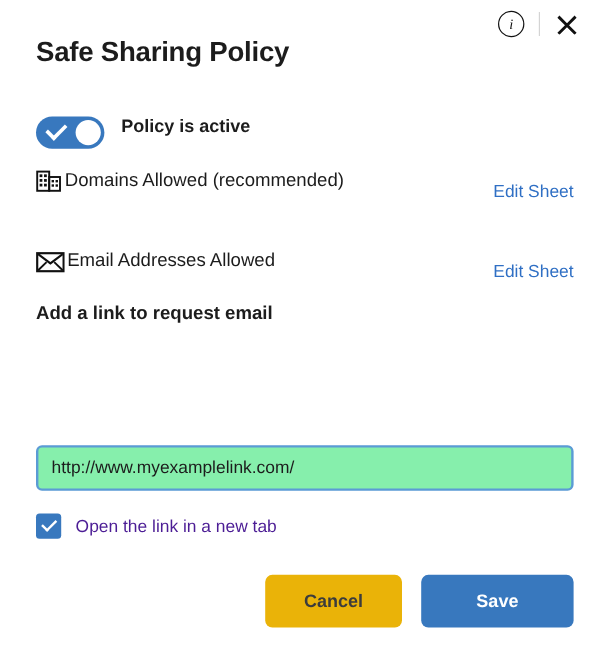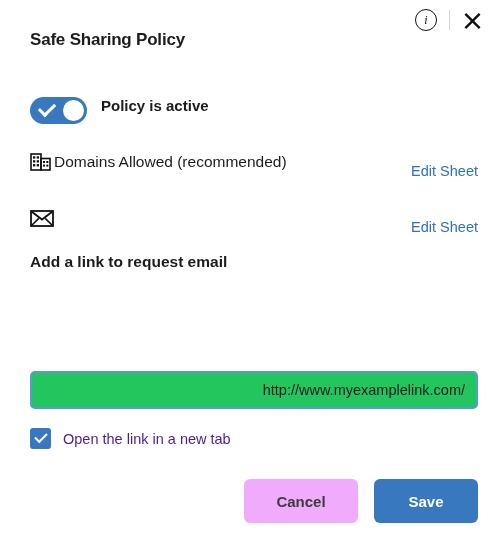--- a/index.html
+++ b/index.html
@@ -70,21 +70,21 @@
     align-items: center;
     justify-content: center;
     cursor: pointer;
   }
 
   
   .title {
     position: absolute;
     left: 30px;
     top: 30px;
-    font-size: 17px;
+    font-size: 23px;
     font-weight: bold;
     letter-spacing: -0.2px;
     color: #1c1c1c;
     margin: 0;
   }
 
   
   .toggle-row {
     position: absolute;
     left: 30px;
@@ -130,21 +130,21 @@
 
   
   .list-row {
     position: absolute;
     left: 30px;
     width: 448px;
     display: flex;
     align-items: center;
     justify-content: space-between;
   }
-  .row-domains { top: 144px; }
+  .row-domains { top: 133px; }
   .row-emails  { top: 200px; }
 
   .row-left {
     display: flex;
     align-items: center;
   }
   .row-label {
     font-size: 15.5px;
     color: #1c1c1c;
     margin-left: 2px;
@@ -185,23 +185,22 @@
     top: 371px;
     width: 448px;
     height: 38px;
     box-sizing: border-box;
     border: 2px solid #5b9bd5;
     border-radius: 5px;
     padding: 12px 11px;
     font-family: "Liberation Sans", sans-serif;
     font-size: 14.5px;
     color: #1c1c1c;
-    background: #22c55e;
+    background: #86efac;
     outline: none;
-    text-align: right;
   }
 
   
   .check-row {
     position: absolute;
     left: 30px;
     top: 428px;
     display: flex;
     align-items: center;
     cursor: pointer;
@@ -242,28 +241,28 @@
   .btn {
     border: none;
     border-radius: 6px;
     font-family: "Liberation Sans", sans-serif;
     font-size: 15px;
     font-weight: bold;
     cursor: pointer;
     height: 44px;
   }
   .btn-cancel {
-    background: #f0abfc;
+    background: #eab308;
     color: #3c3c3c;
     width: 114px;
   }
   .btn-save {
     background: #3878be;
     color: #ffffff;
-    width: 104px;
+    width: 127px;
   }
 </style>
 </head>
 <body>
 
 <div class="dialog">
 
   <div class="topbar">
     <div class="info-btn">
       <span class="info-circle">i</span>
@@ -308,20 +307,21 @@
   </div>
 
   <div class="list-row row-emails">
     <div class="row-left">
       <svg width="24" height="20" viewBox="0 0 24 20">
         <rect x="1" y="3" width="22" height="15" fill="none" stroke="#111" stroke-width="1.8"></rect>
         <path d="M1.8 3.8 L12 11.5 L22.2 3.8" fill="none" stroke="#111" stroke-width="1.8"></path>
         <path d="M1.8 17.2 L8.8 10.4" fill="none" stroke="#111" stroke-width="1.6"></path>
         <path d="M22.2 17.2 L15.2 10.4" fill="none" stroke="#111" stroke-width="1.6"></path>
       </svg>
+      <span class="row-label">Email Addresses Allowed</span>
     </div>
     <span class="edit-link">Edit Sheet</span>
   </div>
 
   <h2 class="section-title">Add a link to request email</h2>
 
   <input class="url-input" type="text" value="http://www.myexamplelink.com/" style="">
 
   <div class="check-row">
     <span class="checkbox">

